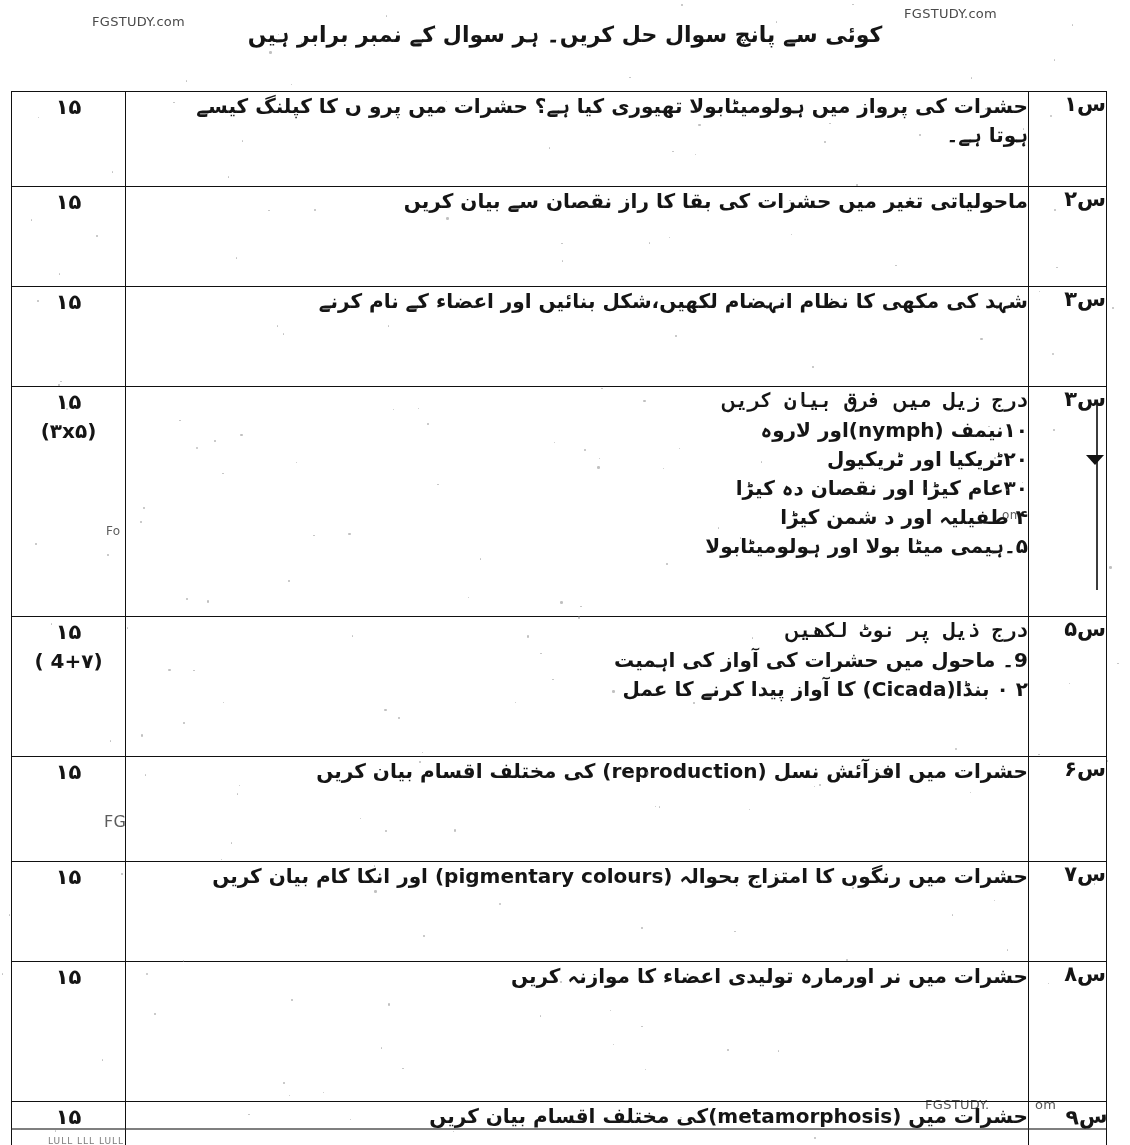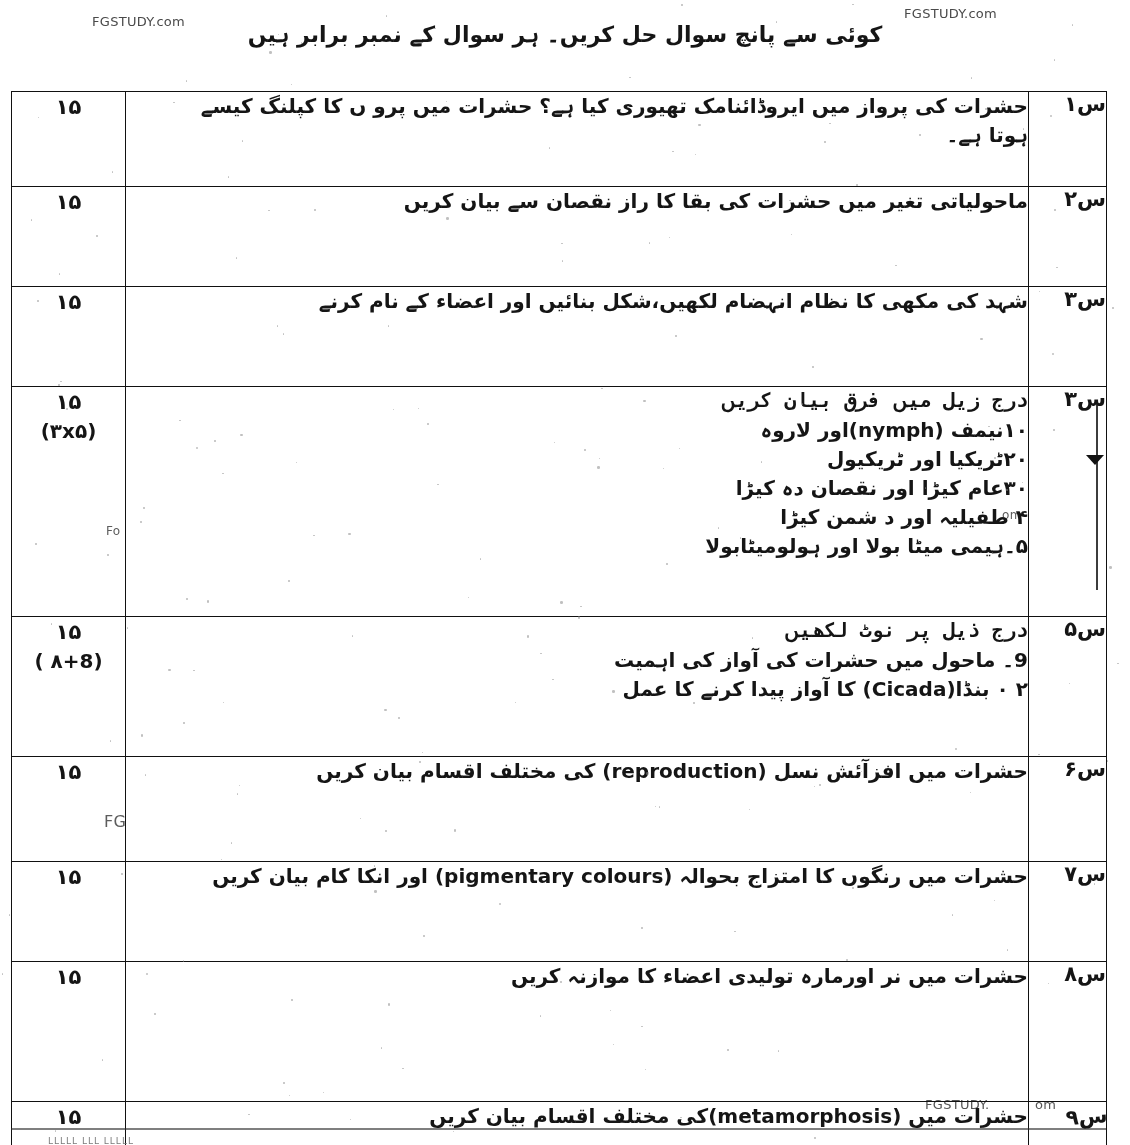--- a/index.html
+++ b/index.html
@@ -156,21 +156,21 @@
 <table class="sheet">
   <colgroup>
     <col class="col-qno">
     <col class="col-text">
     <col class="col-marks">
   </colgroup>
   <tbody id="table-body">
       <tr style="height: 95px;">
         <td class="qno">س۱</td>
         <td class="qtext">
-          <span class="lead">حشرات کی پرواز میں ایروڈائنامک تھیوری کیا ہے؟ حشرات میں پرو ں کا کپلنگ کیسے</span>
+          <span class="lead">حشرات کی پرواز میں ہولومیٹابولا تھیوری کیا ہے؟ حشرات میں پرو ں کا کپلنگ کیسے</span>
           <span class="lead">ہوتا ہے۔</span>
         </td>
         <td class="marks"><span>۱۵</span></td>
       </tr>
       <tr style="height: 100px;">
         <td class="qno">س۲</td>
         <td class="qtext">
           <span class="lead">ماحولیاتی تغیر میں حشرات کی بقا کا راز نقصان سے بیان کریں</span>
         </td>
         <td class="marks"><span>۱۵</span></td>
@@ -194,21 +194,21 @@
         </td>
         <td class="marks"><span>۱۵</span><span class="split">(۳x۵)</span></td>
       </tr>
       <tr style="height: 140px;">
         <td class="qno">س۵</td>
         <td class="qtext">
           <span class="lead-indent">درج ذیل پر نوٹ لکھیں</span>
           <span class="sub">9۔ ماحول میں حشرات کی آواز کی اہمیت</span>
           <span class="sub">۲ ۰ بنڈا(Cicada) کا آواز پیدا کرنے کا عمل</span>
         </td>
-        <td class="marks"><span>۱۵</span><span class="split">(۸+8 )</span></td>
+        <td class="marks"><span>۱۵</span><span class="split">(4+۷ )</span></td>
       </tr>
       <tr style="height: 105px;">
         <td class="qno">س۶</td>
         <td class="qtext">
           <span class="lead">حشرات میں افزآئش نسل  (reproduction)  کی مختلف اقسام بیان کریں</span>
         </td>
         <td class="marks"><span>۱۵</span></td>
       </tr>
       <tr style="height: 100px;">
         <td class="qno">س۷</td>
@@ -230,21 +230,21 @@
           <span class="lead">حشرات میں (metamorphosis)کی مختلف اقسام بیان کریں</span>
         </td>
         <td class="marks"><span>۱۵</span></td>
       </tr>
     </tbody>
 </table>
 
 <div class="margin-stroke"></div>
 <div class="arrow-tick"></div>
 <div class="bottom-rule"></div>
-<div class="bottom-scribble">LLLLL LLL LLLLL</div>
+<div class="bottom-scribble">LULL LLL LULL</div>
 
 <div class="speck" style="width: 1.5px; height: 1.5px; left: 970.519px; top: 77.4353px;"></div>
 <div class="speck" style="width: 1.5px; height: 1.5px; left: 1056.29px; top: 266.573px;"></div>
 <div class="speck" style="width: 2.6px; height: 2.6px; left: 1049.81px; top: 114.652px;"></div>
 <div class="speck" style="width: 1.5px; height: 1.5px; left: 675.275px; top: 335.266px;"></div>
 <div class="speck" style="width: 1.5px; height: 1.5px; left: 969.868px; top: 791.62px;"></div>
 <div class="speck" style="width: 2.6px; height: 2.6px; left: 269.198px; top: 51.4572px;"></div>
 <div class="speck" style="width: 1.5px; height: 1.5px; left: 154.152px; top: 1013.18px;"></div>
 <div class="speck" style="width: 1.5px; height: 1.5px; left: 235.868px; top: 257.235px;"></div>
 <div class="speck" style="width: 1.5px; height: 1.5px; left: 694.943px; top: 153.847px;"></div>

